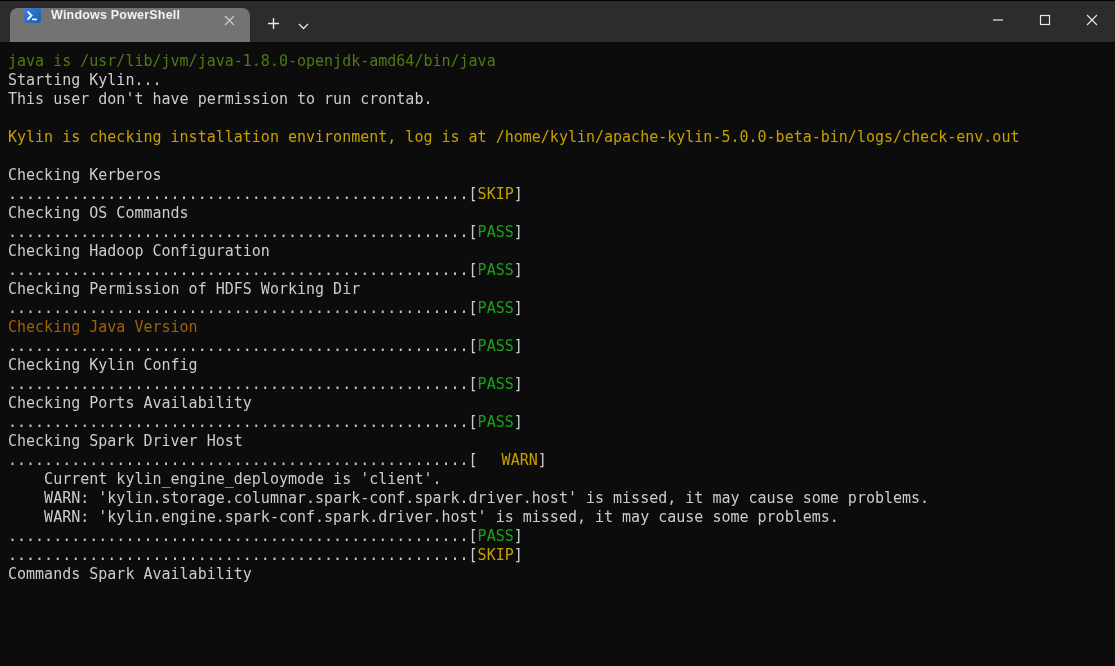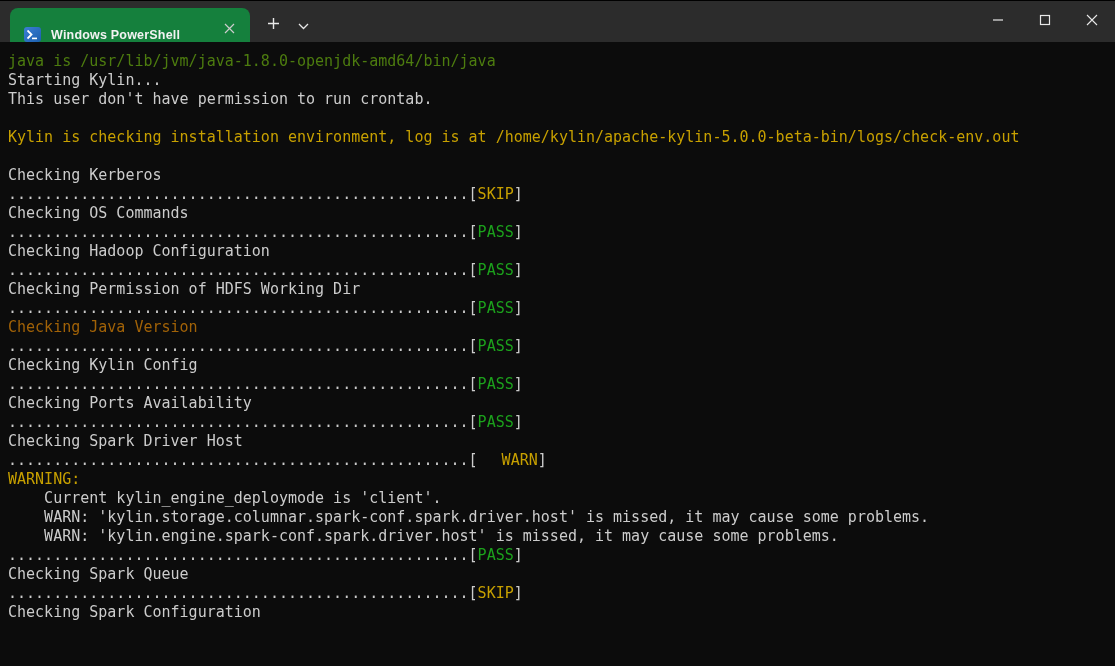--- a/index.html
+++ b/index.html
@@ -25,24 +25,24 @@
   }
   .tab-strip {
     display: flex;
     align-items: flex-end;
     height: 100%;
     padding-left: 10px;
     flex: 1 1 auto;
   }
   .tab {
     width: 240px; height: 34px;
-    background: #15803d;
+    background: #737373;
     border-radius: 8px 8px 0 0;
     display: flex;
-    align-items: flex-end;
+    align-items: flex-start;
     padding: 0 8px 0 14px;
     color: #F2F2F2;
   }
   .ps-icon {
     width: 17px; height: 15px;
     background: linear-gradient(135deg, #3B7FD4, #1B5FAE);
     border-radius: 3px;
     display: flex; align-items: center; justify-content: center;
     font-family: "DejaVu Sans Mono", monospace;
     font-size: 9px; font-weight: bold; color: #fff;
@@ -168,24 +168,22 @@
         <div class="line"><span style="color: rgb(204, 204, 204);">Checking Permission of HDFS Working Dir</span></div>
         <div class="line"><span style="color: rgb(204, 204, 204);">...................................................[</span><span style="color: rgb(28, 161, 28);">PASS</span><span style="color: rgb(204, 204, 204);">]</span></div>
         <div class="line"><span style="color: #a16207;">Checking Java Version</span></div>
         <div class="line"><span style="color: rgb(204, 204, 204);">...................................................[</span><span style="color: rgb(28, 161, 28);">PASS</span><span style="color: rgb(204, 204, 204);">]</span></div>
         <div class="line"><span style="color: rgb(204, 204, 204);">Checking Kylin Config</span></div>
         <div class="line"><span style="color: rgb(204, 204, 204);">...................................................[</span><span style="color: rgb(28, 161, 28);">PASS</span><span style="color: rgb(204, 204, 204);">]</span></div>
         <div class="line"><span style="color: rgb(204, 204, 204);">Checking Ports Availability</span></div>
         <div class="line"><span style="color: rgb(204, 204, 204);">...................................................[</span><span style="color: rgb(28, 161, 28);">PASS</span><span style="color: rgb(204, 204, 204);">]</span></div>
         <div class="line"><span style="color: rgb(204, 204, 204);">Checking Spark Driver Host</span></div>
         <div class="line"><span style="color: rgb(204, 204, 204);">...................................................[</span><span style="color: rgb(199, 160, 0); padding-left: 24px;">WARN</span><span style="color: rgb(204, 204, 204);">]</span></div>
-        <div class="line"><span style="color: rgb(199, 160, 0);">WARNING:</span></div>
         <div class="line"><span style="color: rgb(204, 204, 204);">    Current kylin_engine_deploymode is 'client'.</span></div>
         <div class="line"><span style="color: rgb(204, 204, 204);">    WARN: 'kylin.storage.columnar.spark-conf.spark.driver.host' is missed, it may cause some problems.</span></div>
         <div class="line"><span style="color: rgb(204, 204, 204);">    WARN: 'kylin.engine.spark-conf.spark.driver.host' is missed, it may cause some problems.</span></div>
         <div class="line"><span style="color: rgb(204, 204, 204);">...................................................[</span><span style="color: rgb(28, 161, 28);">PASS</span><span style="color: rgb(204, 204, 204);">]</span></div>
-        <div class="line"><span style="color: rgb(204, 204, 204);">Checking Spark Queue</span></div>
         <div class="line"><span style="color: rgb(204, 204, 204);">...................................................[</span><span style="color: rgb(199, 160, 0);">SKIP</span><span style="color: rgb(204, 204, 204);">]</span></div>
-        <div class="line"><span style="color: rgb(204, 204, 204);">Checking Spark Configuration</span></div>
+        <div class="line"><span style="color: rgb(204, 204, 204);">Commands Spark Availability</span></div>
       </div>
   </div>
 
 </div>
 
 </body></html>

